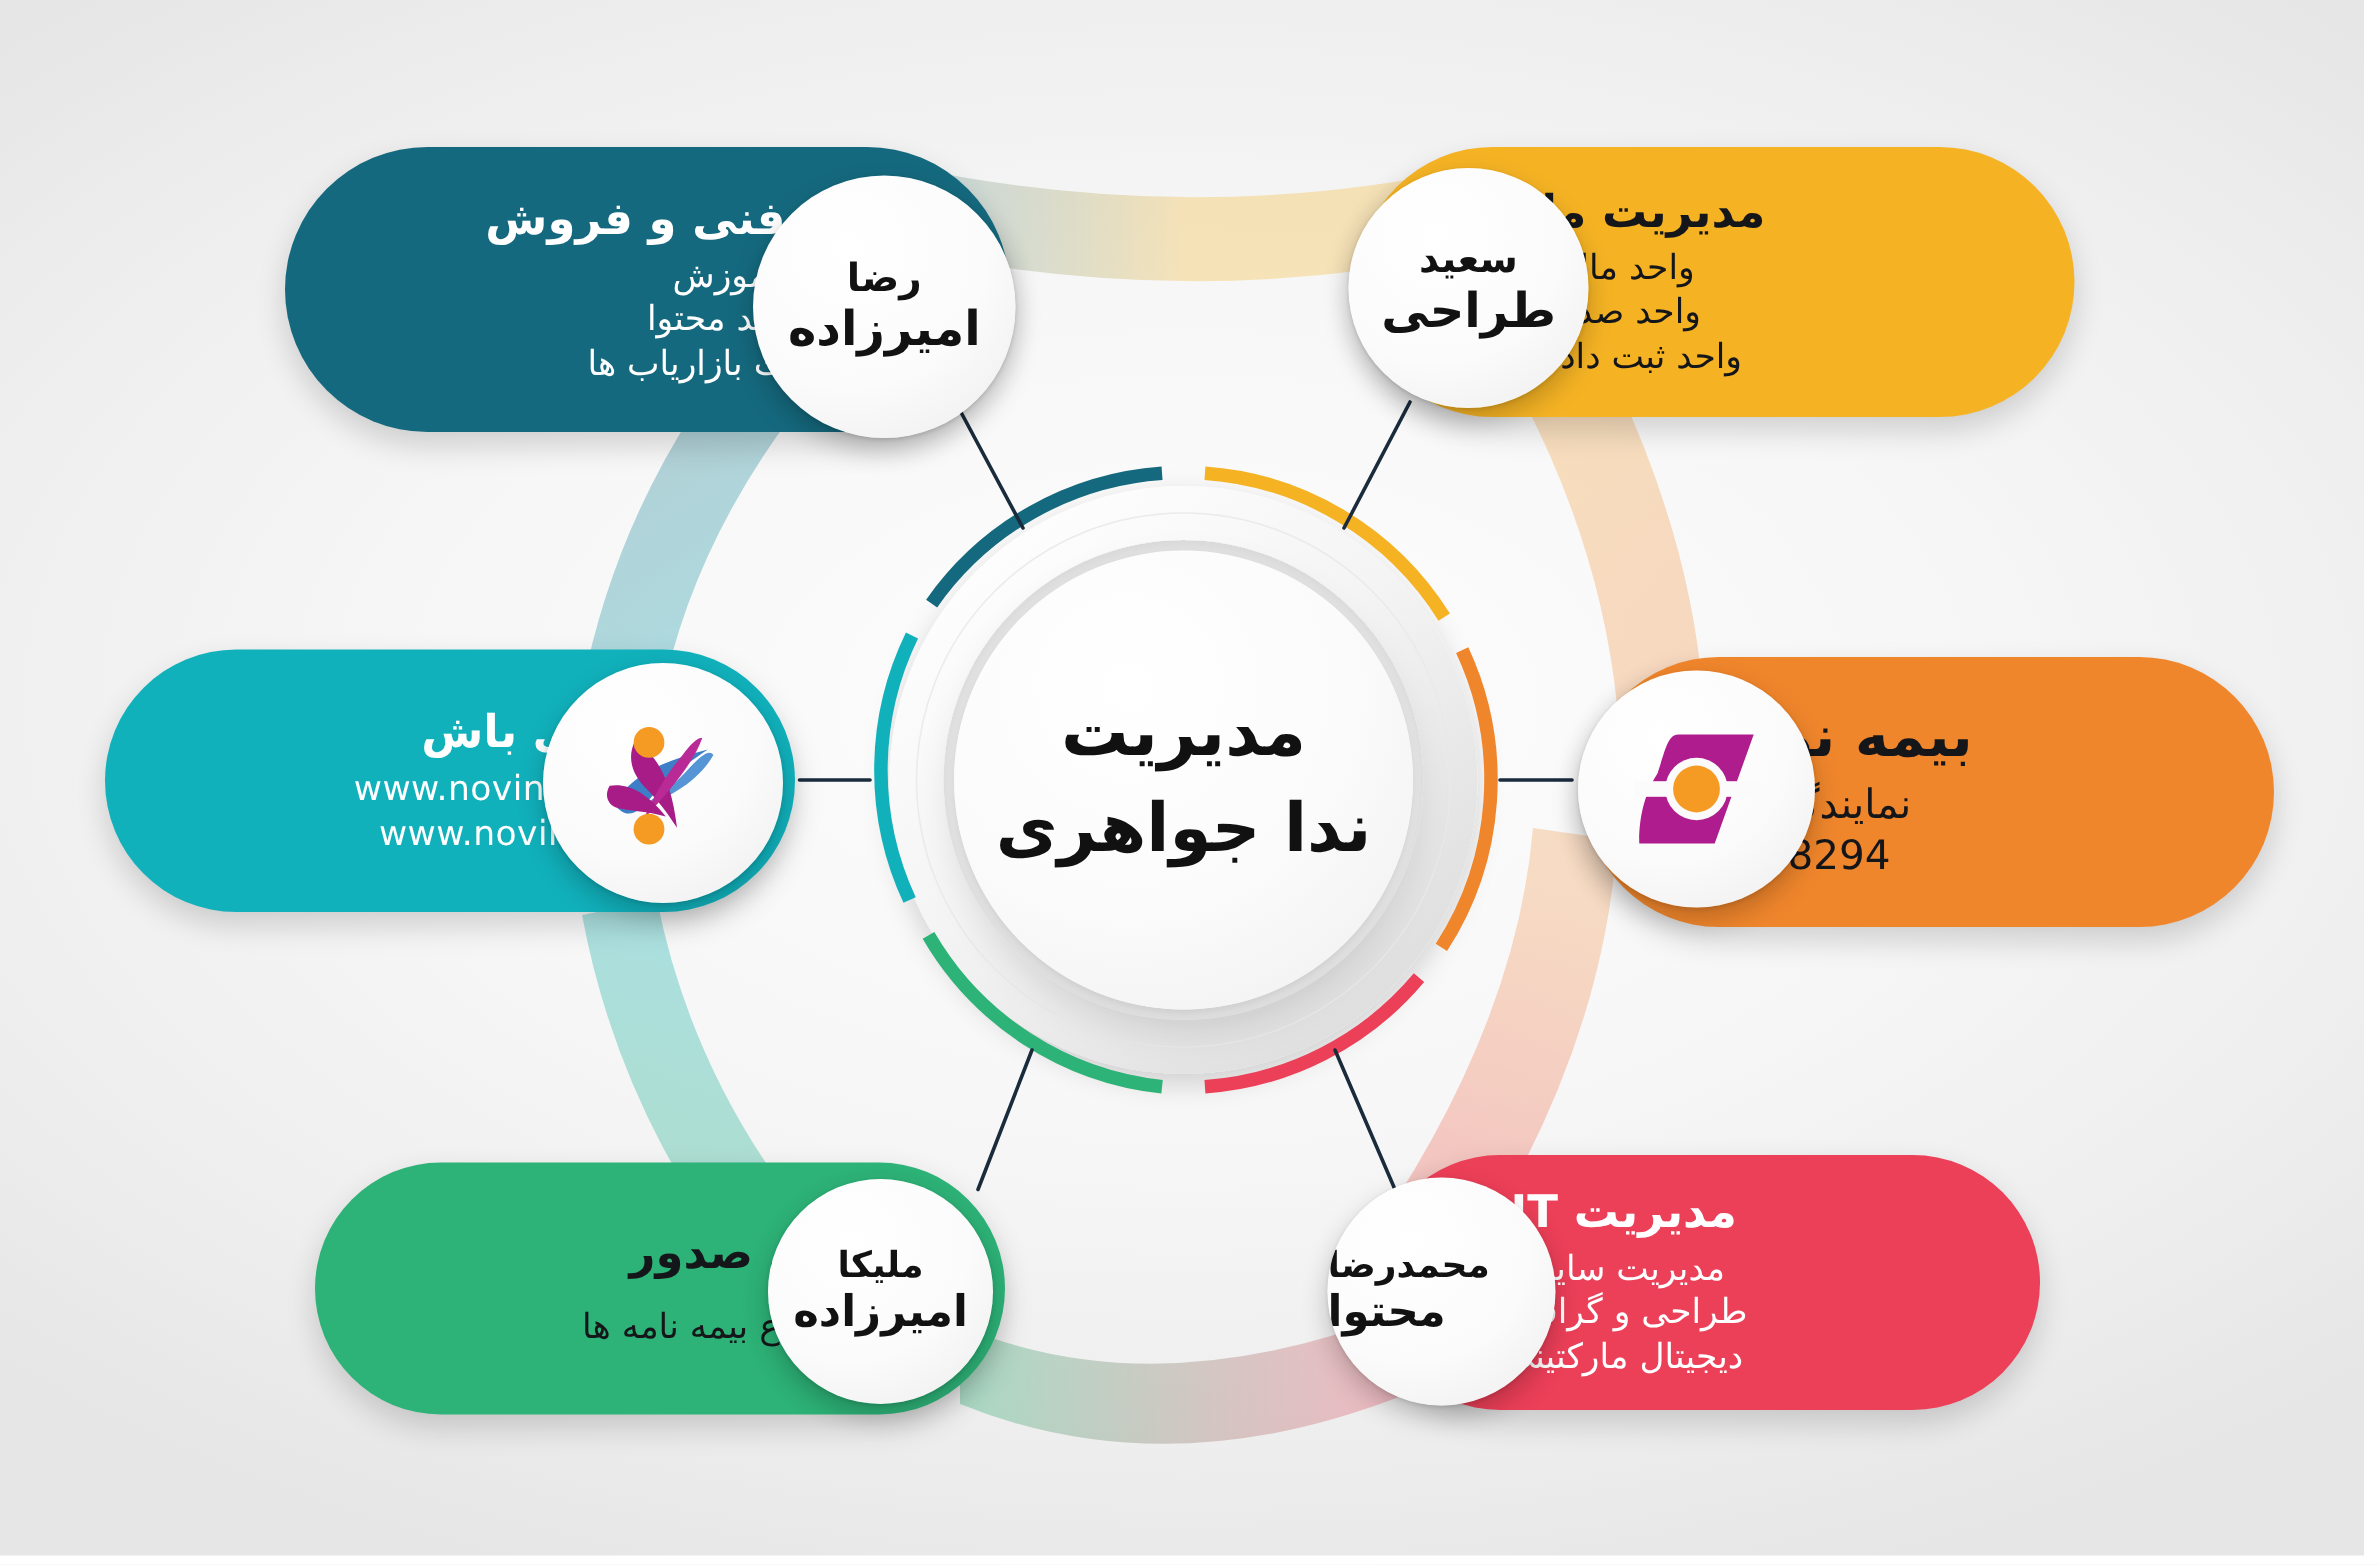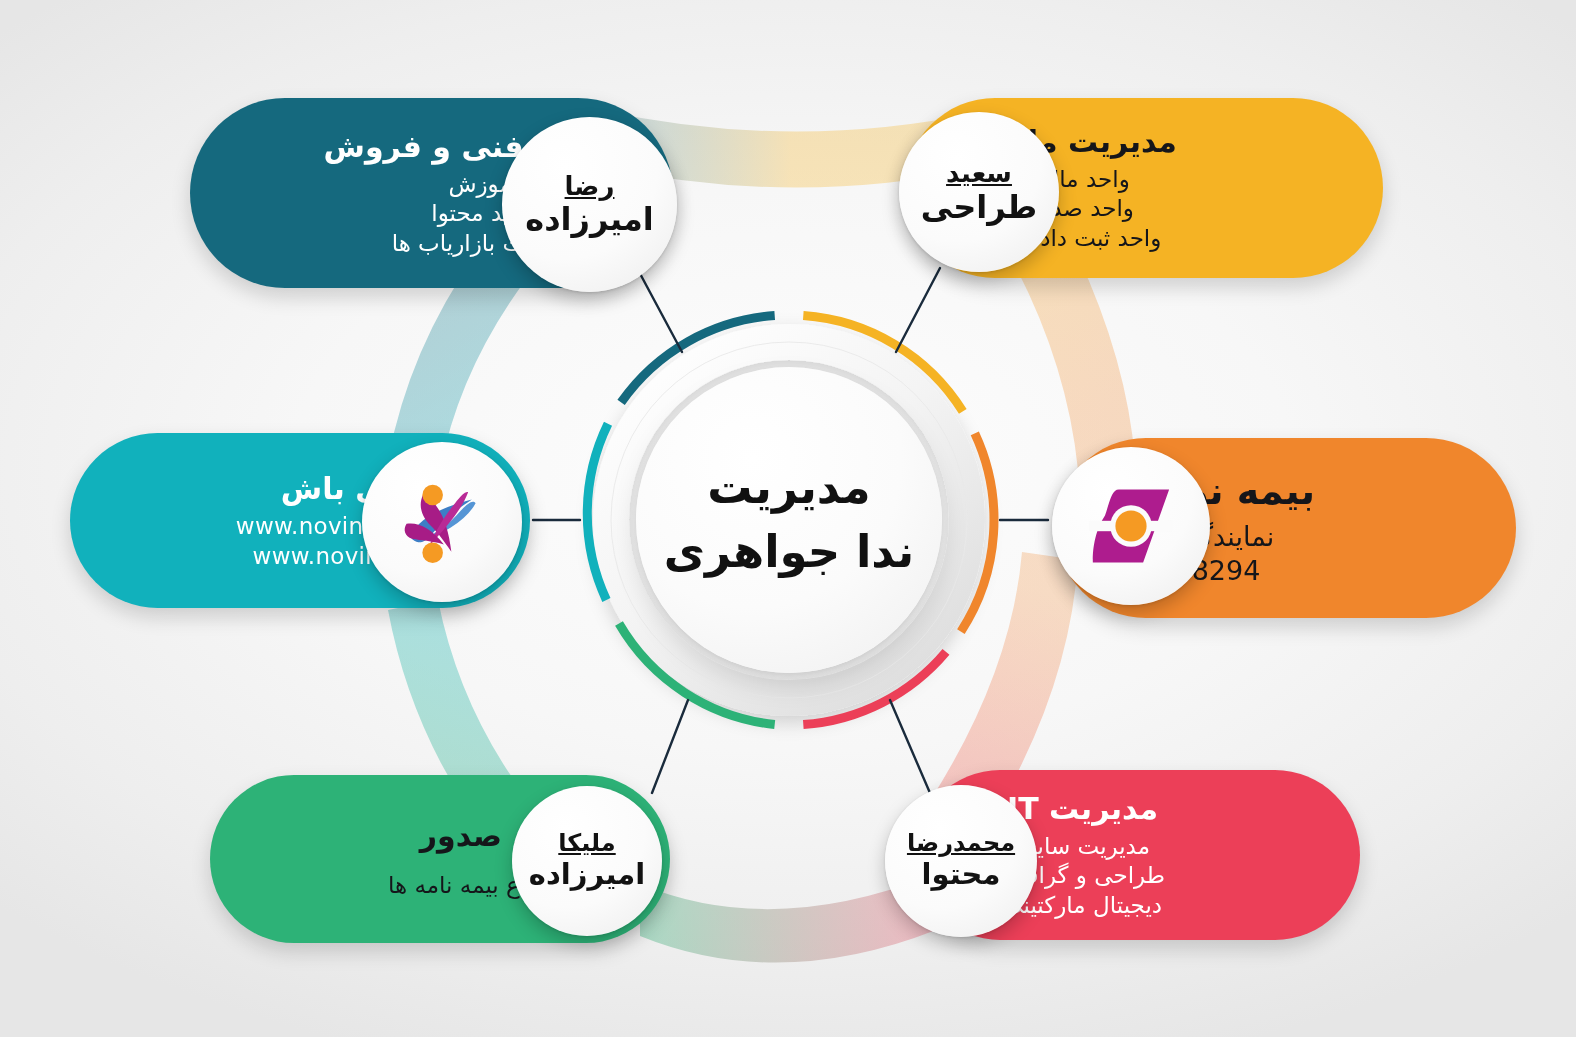--- a/index.html
+++ b/index.html
@@ -107,21 +107,21 @@
     z-index: 14;
     overflow: hidden;
   }
   .badge .nm {
     font-weight: 700;
     color: #121212;
     line-height: 1.16;
     white-space: nowrap;
     text-align: center;
   }
-  .badge .nm.first { font-size: 26px; text-decoration: underline; }
+  .badge .nm.first { font-size: 26px; }
   .badge .nm.last  { font-size: 32px; }
   .badge.small .nm.first { font-size: 24px; }
   .badge.small .nm.last  { font-size: 29px; }
   .badge svg { display: block; }
 
   .url { font-size: 25px; font-weight: 700; letter-spacing: 0.3px; }
 </style>
 </head>
 <body>
 
@@ -292,20 +292,20 @@
   </div>
 
   <div class="card light" style="left:915px; top:770px; width:445px; height:170px; background:#EC3F58;">
     <div class="txt" style="padding-right:140px;">
       <span class="title">مدیریت IT</span>
       <span class="sub">مدیریت سایت</span>
       <span class="sub">طراحی و گرافیک</span>
       <span class="sub">دیجیتال مارکتینگ</span>
     </div>
   </div>
-  <div class="badge small" style="left:885px; top:785px; width:152px; height:152px;">
+  <div class="badge small" style="left:885px; top:785px; width:152px; height:152px;align-items:flex-end;">
     <span class="nm first">محمدرضا</span>
     <span class="nm last">محتوا</span>
   </div>
 
   <div class="edge-right"></div>
   <div class="edge-bottom"></div>
 </div>
 
 </body></html>

